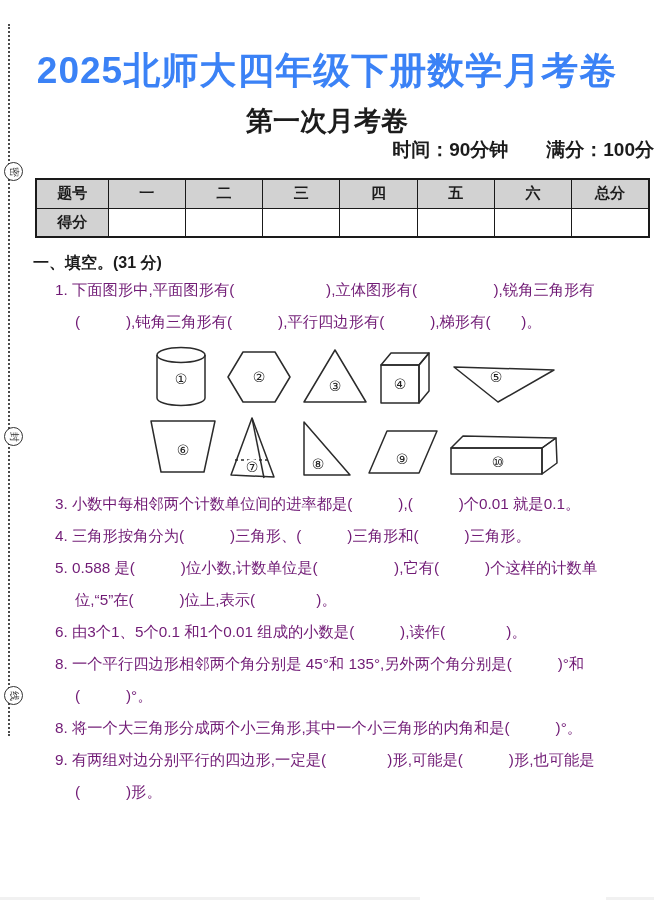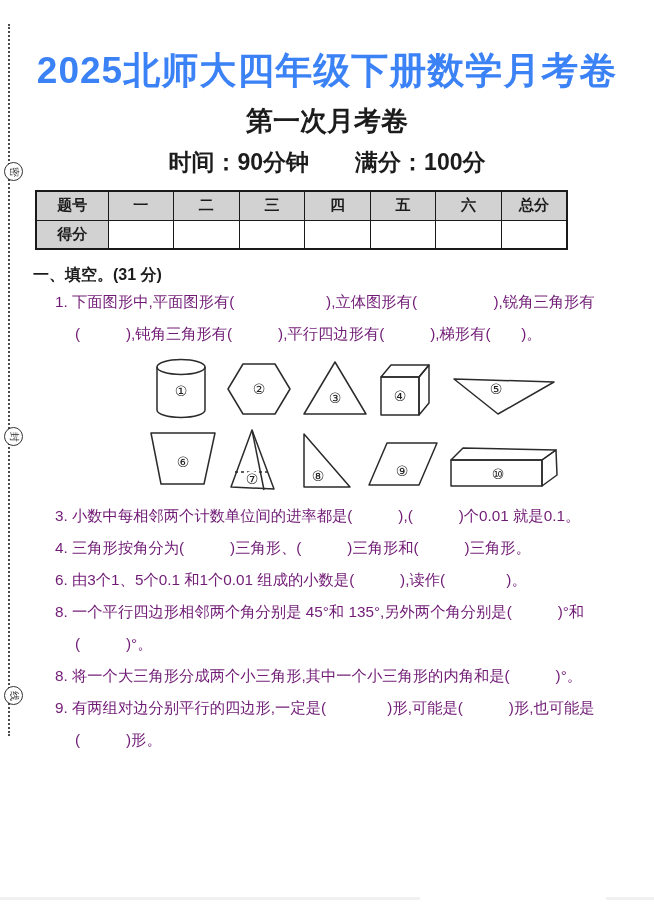--- a/index.html
+++ b/index.html
@@ -33,28 +33,28 @@
     text-align: center; font-size: 37px; font-weight: 900;
     letter-spacing: 1px; line-height: 46px; color: #3b82f6;
     font-family: "Liberation Sans", sans-serif;
   }
   .subtitle {
     text-align: center; font-size: 27px; font-weight: 600;
     font-family: "Liberation Serif", serif;
     margin-top: 10px; line-height: 34px;
   }
   .meta {
-    text-align: center; font-size: 23px; font-weight: 700;
-    margin-top: 12px; line-height: 24px; white-space: pre;
+    text-align: right; font-size: 19px; font-weight: 700;
+    line-height: 24px; white-space: pre;
   }
 
   
   table.score {
     border-collapse: collapse; table-layout: fixed;
-    width: 533px; margin: 16px 0 0 35px;
+    width: 615px; margin: 16px 0 0 35px;
     border: 2px solid #1a1a1a;
   }
   table.score td {
     border: 1.6px solid #1a1a1a;
     height: 29px; text-align: center;
     font-size: 15px; font-weight: 600;
   }
   td.hd { background: #d2d2d2; }
   col.c-first { width: 72px; }
 
@@ -237,20 +237,24 @@
 
 
     <div>
       <div class="q-line">3. 小数中每相邻两个计数单位间的进率都是(　　　),(　　　)个0.01 就是0.1。</div>
     </div>
 
     <div>
       <div class="q-line">4. 三角形按角分为(　　　)三角形、(　　　)三角形和(　　　)三角形。</div>
     </div>
 
+    <div>
+      <div class="q-line">5. 0.588 是(　　　)位小数,计数单位是(　　　　　),它有(　　　)个这样的计数单</div>
+      <div class="q-line cont">位,“5”在(　　　)位上,表示(　　　　)。</div>
+    </div>
 
     <div>
       <div class="q-line">6. 由3个1、5个0.1 和1个0.01 组成的小数是(　　　),读作(　　　　)。</div>
     </div>
 
     <div>
       <div class="q-line">8. 一个平行四边形相邻两个角分别是 45°和 135°,另外两个角分别是(　　　)°和</div>
       <div class="q-line cont">(　　　)°。</div>
     </div>
 

